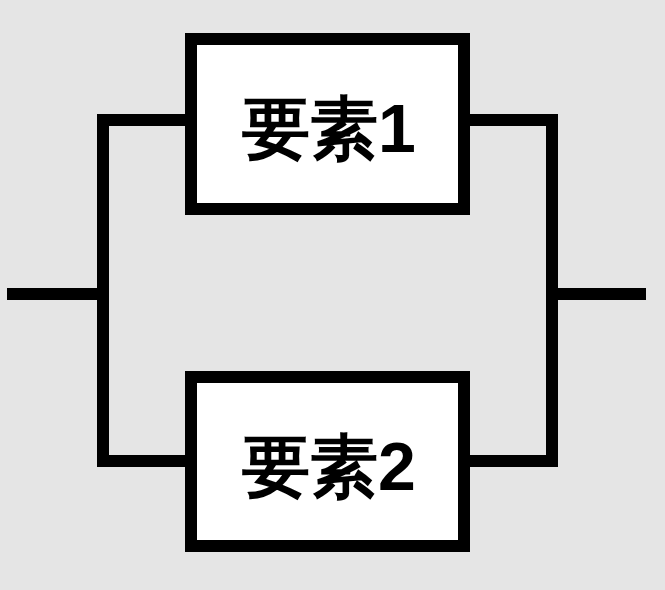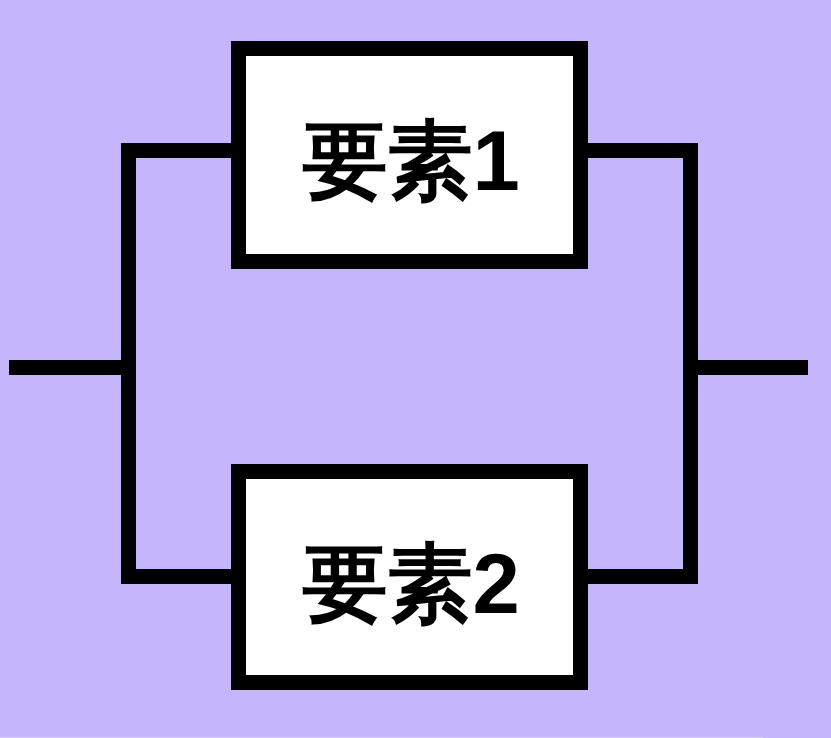--- a/index.html
+++ b/index.html
@@ -3,21 +3,21 @@
 <meta charset="utf-8">
 <style>
   html, body {
     margin: 0;
     padding: 0;
   }
   .canvas {
     position: relative;
     width: 665px;
     height: 590px;
-    background: #c4b5fd;
+    background: #e5e5e5;
     overflow: hidden;
   }
   svg text {
     font-family: "Liberation Sans", "DejaVu Sans", sans-serif;
     font-weight: bold;
     font-size: 68px;
     text-anchor: middle;
   }
 </style>
 </head>

